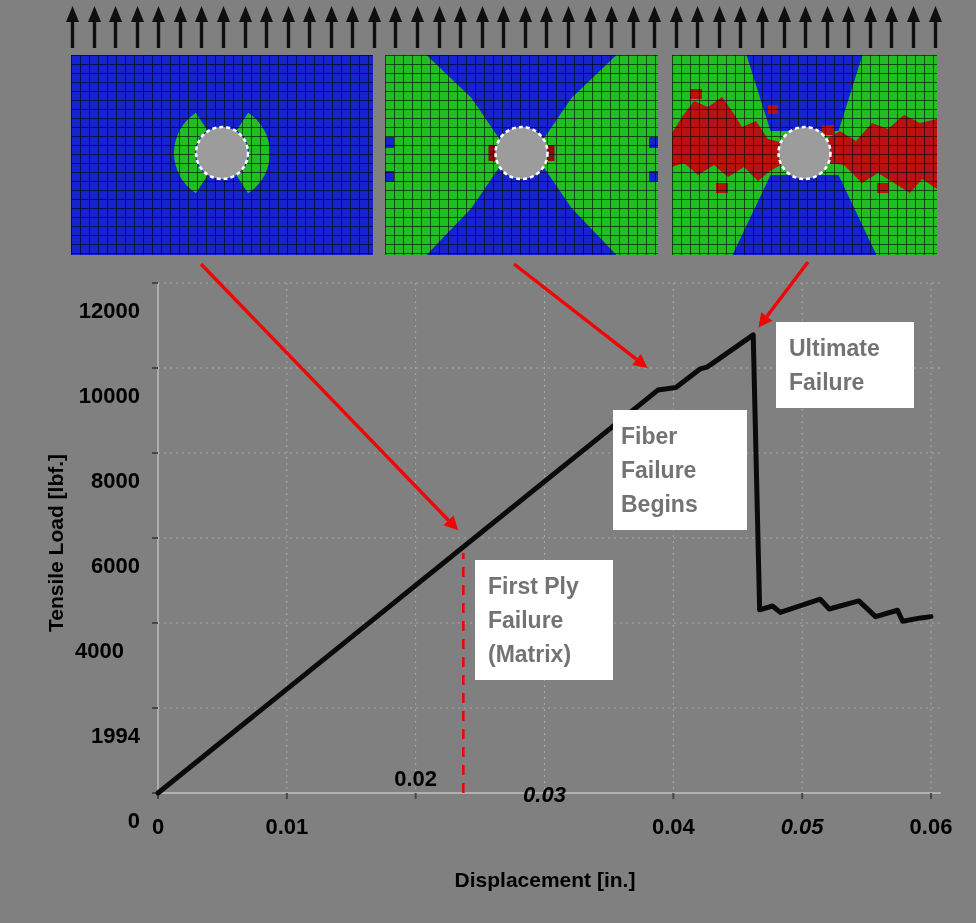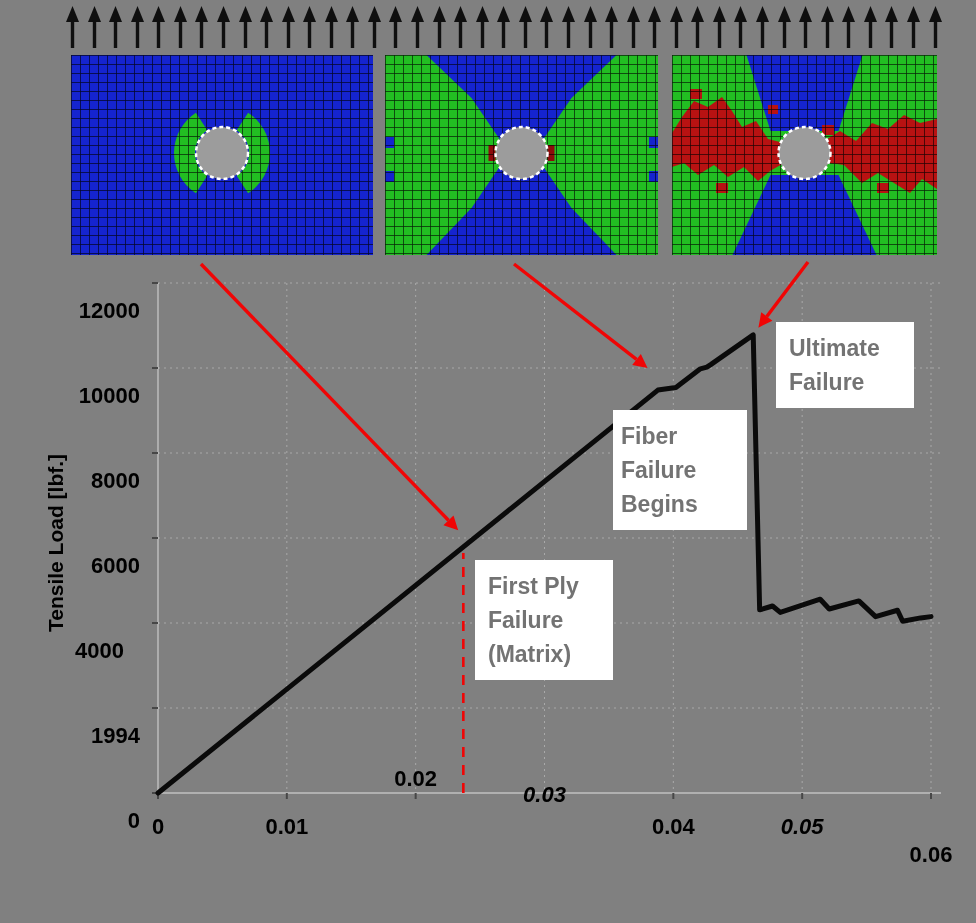--- a/index.html
+++ b/index.html
@@ -314,23 +314,24 @@
       <div class="ticklab tick-y" style="left: 48px; top: 525px;">6000</div>
       <div class="ticklab tick-y" style="left: 48px; top: 440px;">8000</div>
       <div class="ticklab tick-y" style="left: 48px; top: 355px;">10000</div>
       <div class="ticklab tick-y" style="left: 48px; top: 270px;">12000</div>
       <div class="ticklab tick-x" style="left: 120px; top: 814px;">0</div>
       <div class="ticklab tick-x" style="left: 248.833px; top: 814px;">0.01</div>
       <div class="ticklab tick-x" style="left: 377.667px; top: 766px;">0.02</div>
       <div class="ticklab tick-x" style="left: 506.5px; top: 782px; font-style: italic;">0.03</div>
       <div class="ticklab tick-x" style="left: 635.333px; top: 814px;">0.04</div>
       <div class="ticklab tick-x" style="left: 764.167px; top: 814px; font-style: italic;">0.05</div>
-      <div class="ticklab tick-x" style="left: 893px; top: 814px; margin-top: 28px;">0.06</div>
+      <div class="ticklab tick-x" style="left: 893px; top: 814px;">0.06</div>
     </div>
 
+  <div class="axis-title" id="x-axis-title">Displacement [in.]</div>
   <div class="axis-title" id="y-axis-title">Tensile Load [lbf.]</div>
 
   <div class="callout" id="co-first">First Ply
 Failure
 (Matrix)</div>
   <div class="callout" id="co-fiber">Fiber
 Failure
 Begins</div>
   <div class="callout" id="co-ult">Ultimate
 Failure</div>

